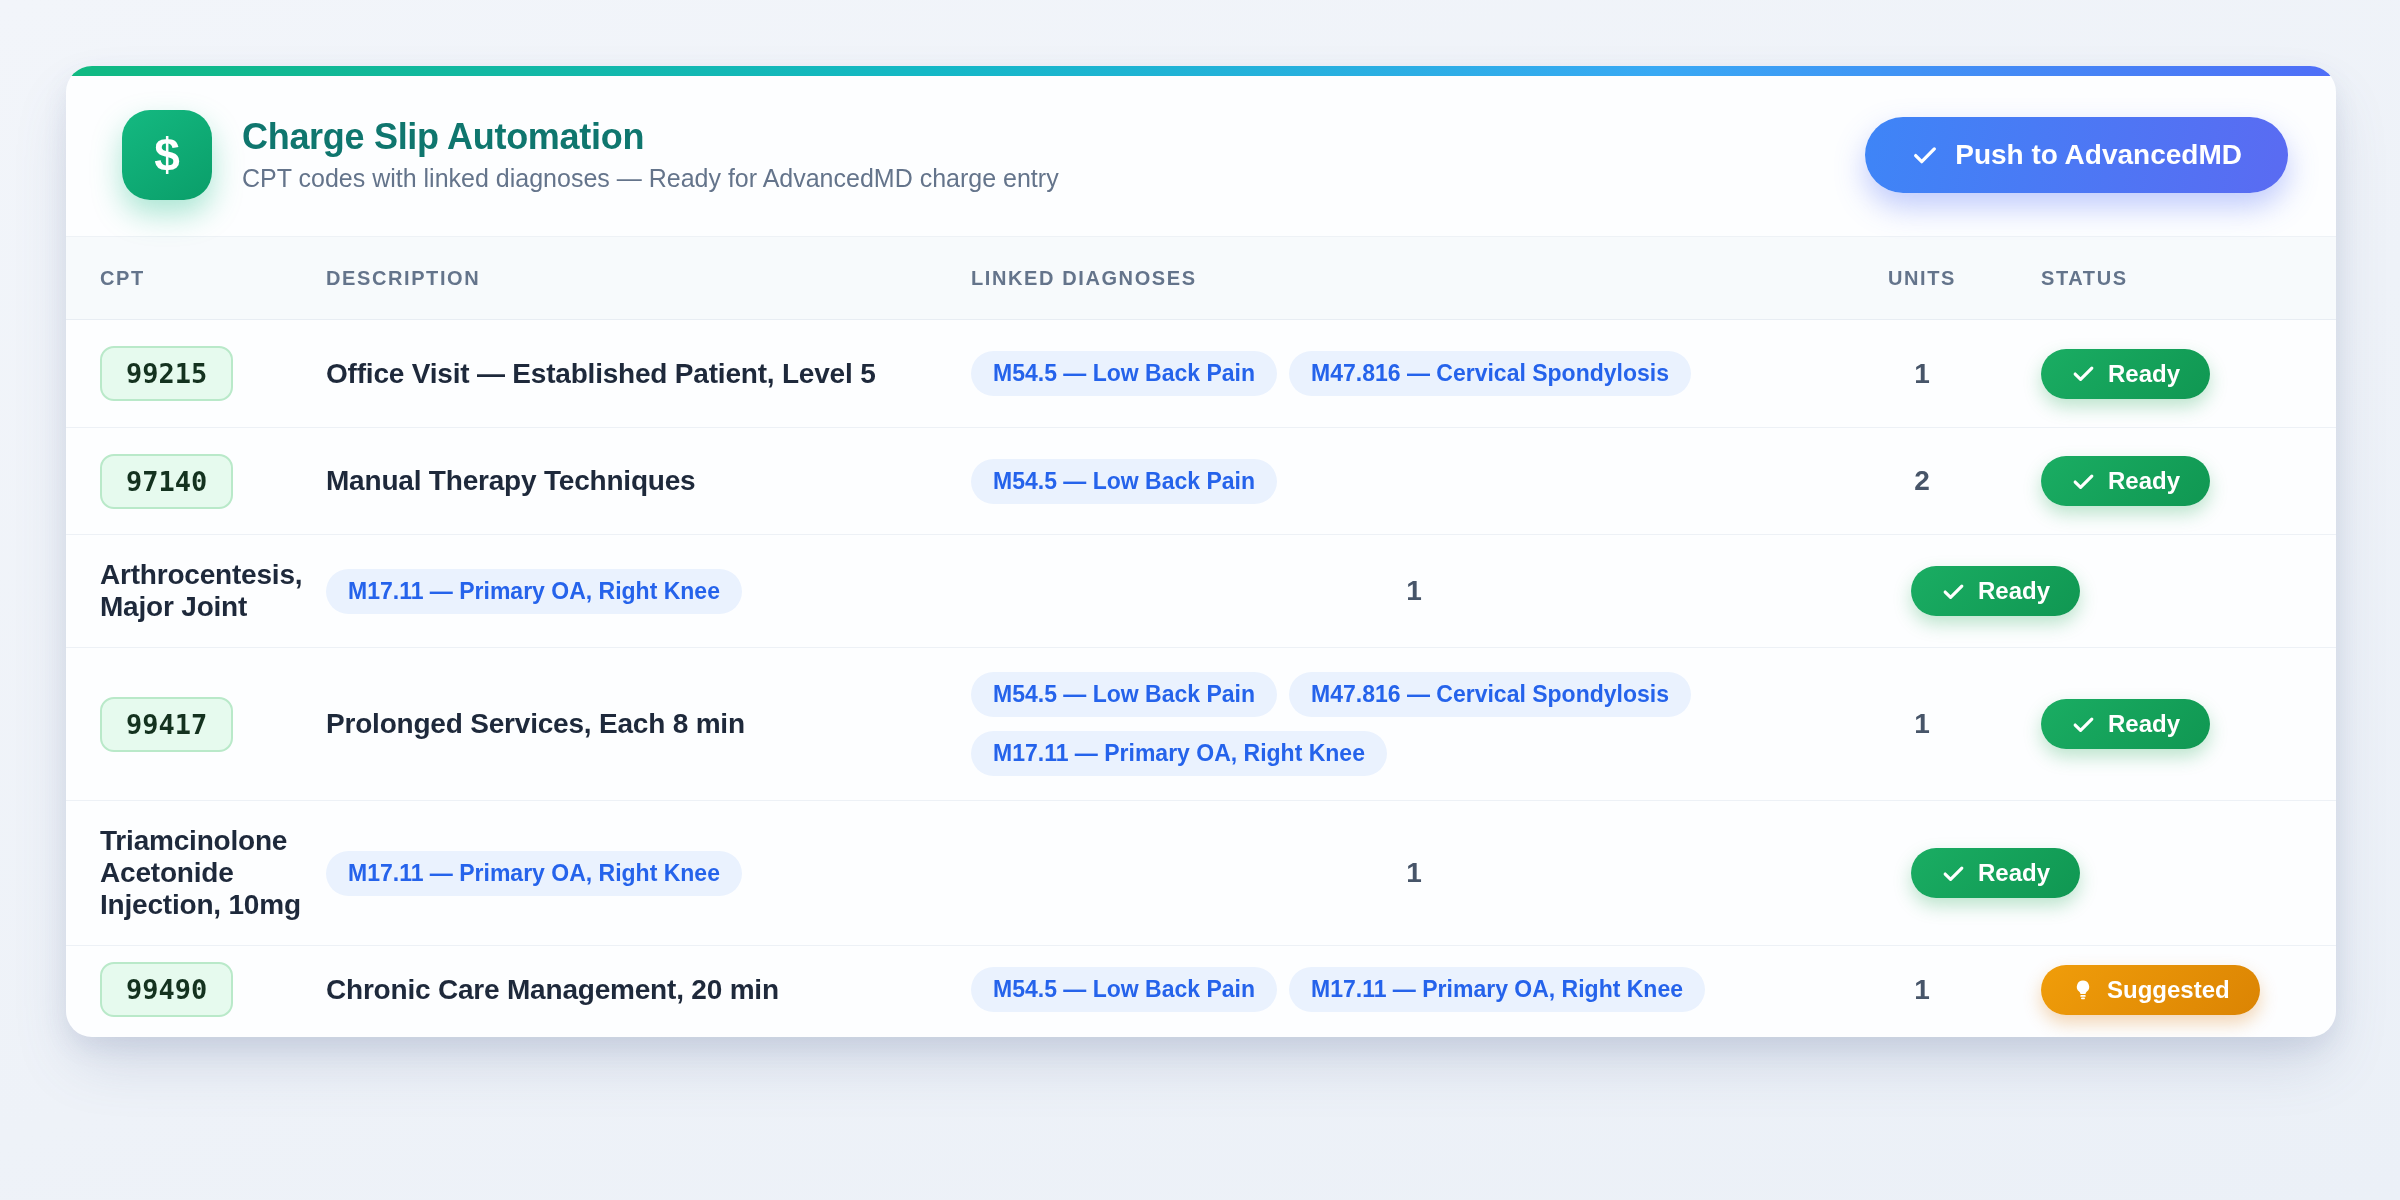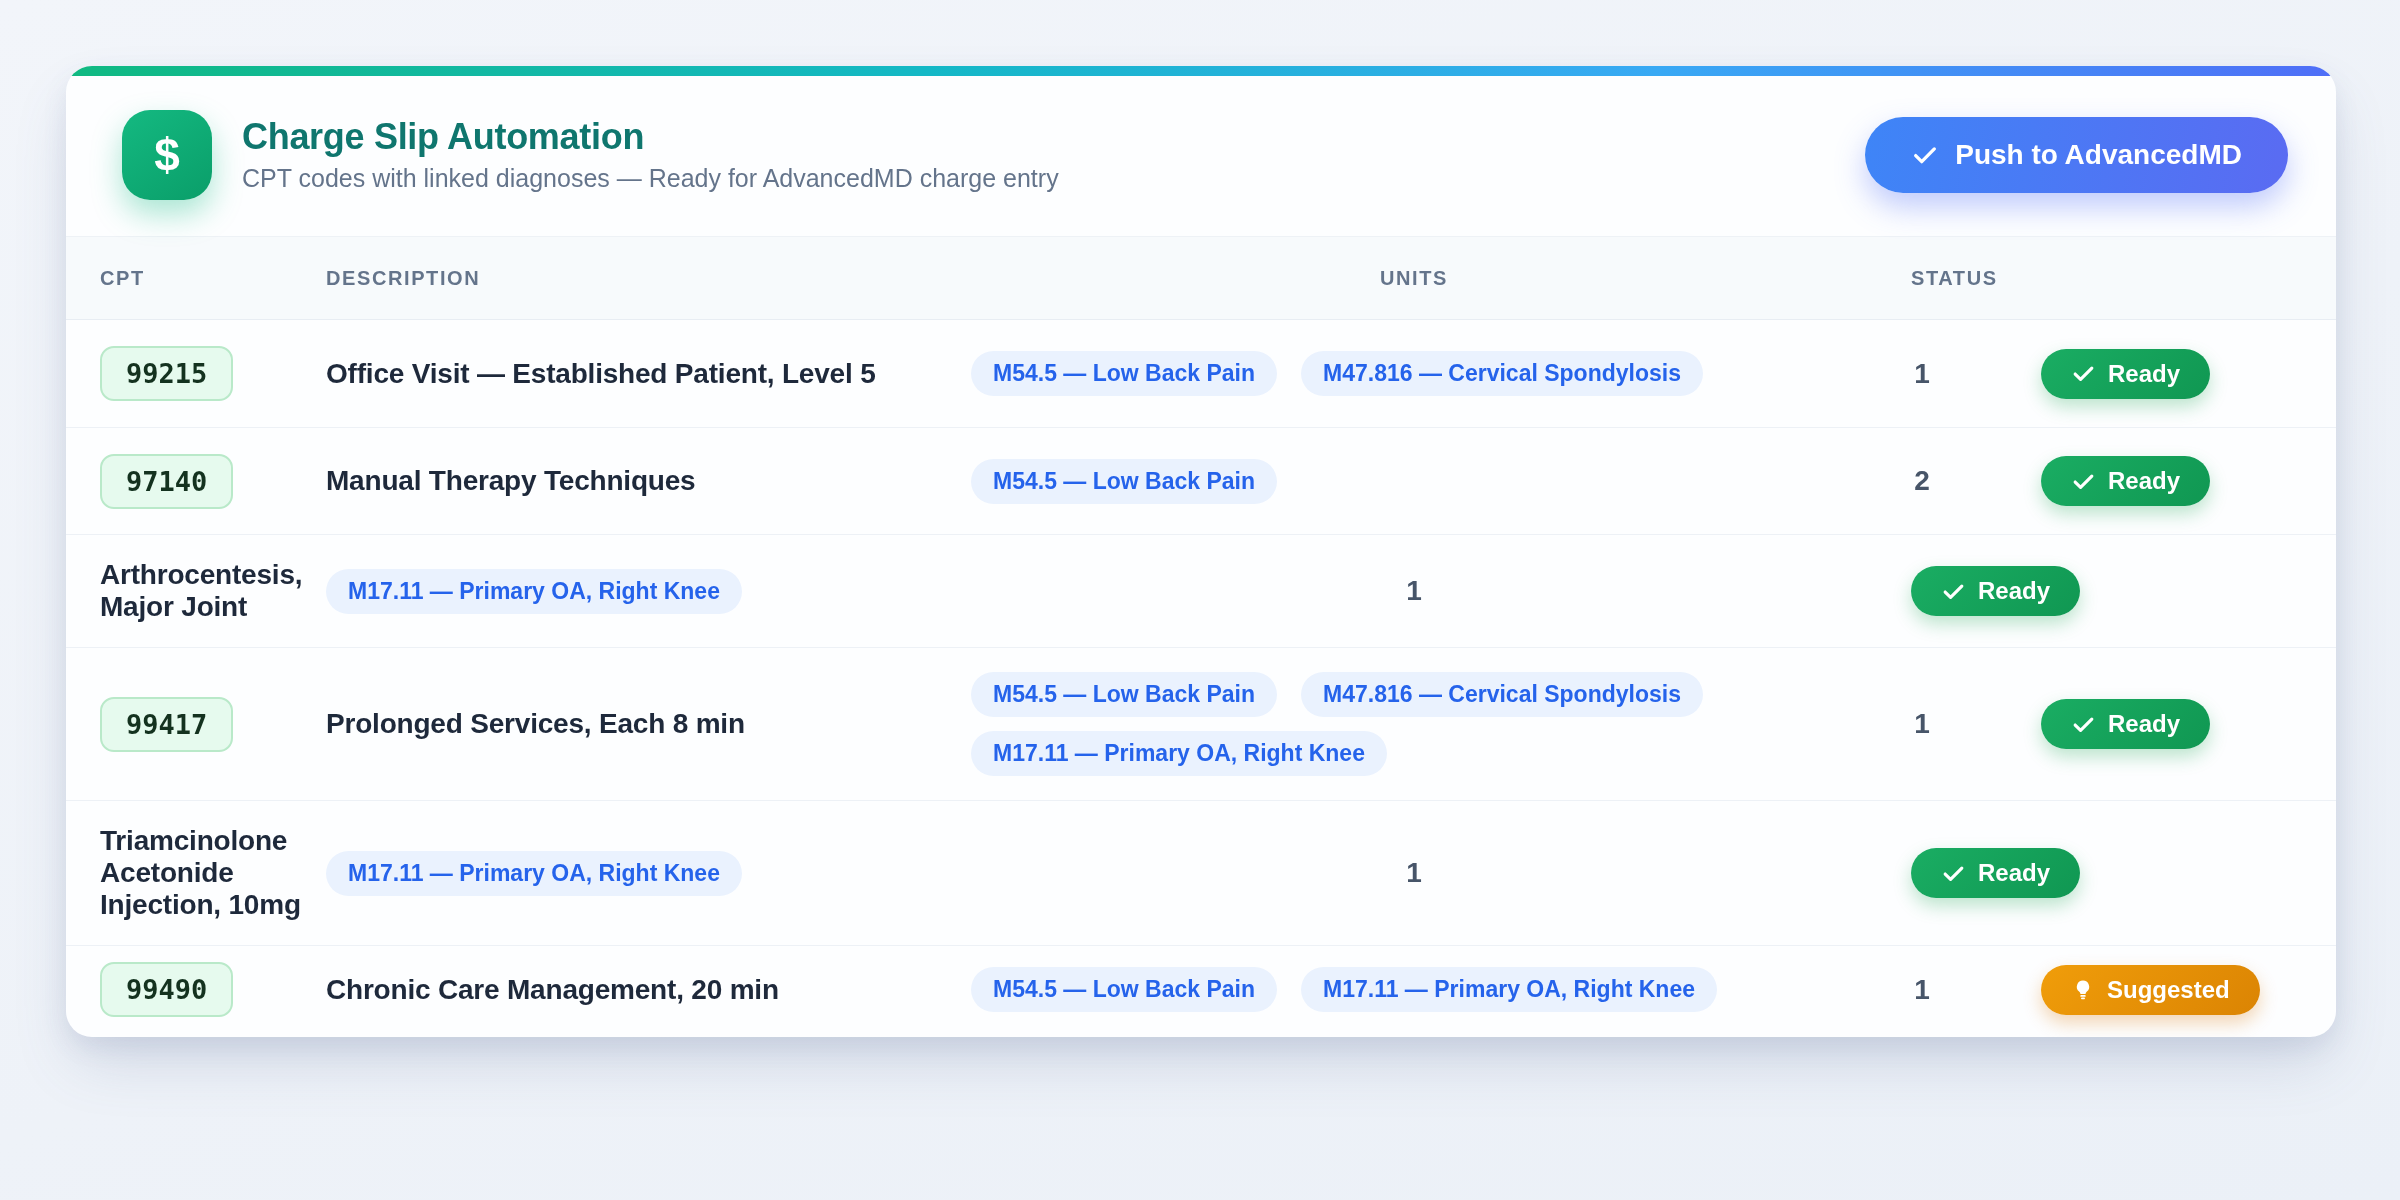--- a/index.html
+++ b/index.html
@@ -59,21 +59,21 @@
   .trow{min-height:107px;padding-top:24px;padding-bottom:24px;box-sizing:border-box;}
   .trow + .trow{border-top:1px solid #edf1f6;}
   .trow:last-child{min-height:88px;padding-top:16px;padding-bottom:20px;}
   .cpt-pill{
     display:inline-block;
     font-family:"DejaVu Sans Mono",monospace;font-size:27px;font-weight:700;color:#14321f;
     background:#e6faee;border:2px solid #b9e9c9;border-radius:14px;
     padding:10px 24px;
   }
   .cell.desc{font-size:28px;font-weight:700;color:#1e293b;letter-spacing:-.2px;}
-  .cell.diag{display:flex;flex-wrap:wrap;gap:14px 24px;align-items:center;padding-right:30px;}
+  .cell.diag{display:flex;flex-wrap:wrap;gap:14px 12px;align-items:center;padding-right:30px;}
   .chip{
     display:inline-block;white-space:nowrap;
     font-size:23px;font-weight:700;color:var(--chip-text);
     background:#eaf2fe;border-radius:999px;padding:9px 22px;
   }
   .cell.units{text-align:center;font-size:28px;font-weight:700;color:#475569;}
   .cell.status{padding-left:54px;}
   .badge{
     display:inline-flex;align-items:center;gap:12px;white-space:nowrap;
     border-radius:999px;padding:11px 30px;
@@ -107,20 +107,21 @@
       <svg viewBox="0 0 24 24" width="28" height="28">
           <path d="M4 12.5l5.2 5.2L20 6.8" fill="none" stroke="#fff" stroke-width="2.8" stroke-linecap="round" stroke-linejoin="round"></path>
         </svg>
       <span>Push to AdvancedMD</span>
     </button>
   </div>
 
   <div class="thead">
     <span class="th">CPT</span>
     <span class="th">DESCRIPTION</span>
+    <span class="th">LINKED DIAGNOSES</span>
     <span class="th units">UNITS</span>
     <span class="th status">STATUS</span>
   </div>
 
   <div id="tbody">
   <div class="trow">
     <div class="cell">
       <span class="cpt-pill">99215</span>
     </div>
     <div class="cell desc">Office Visit — Established Patient, Level 5</div>

